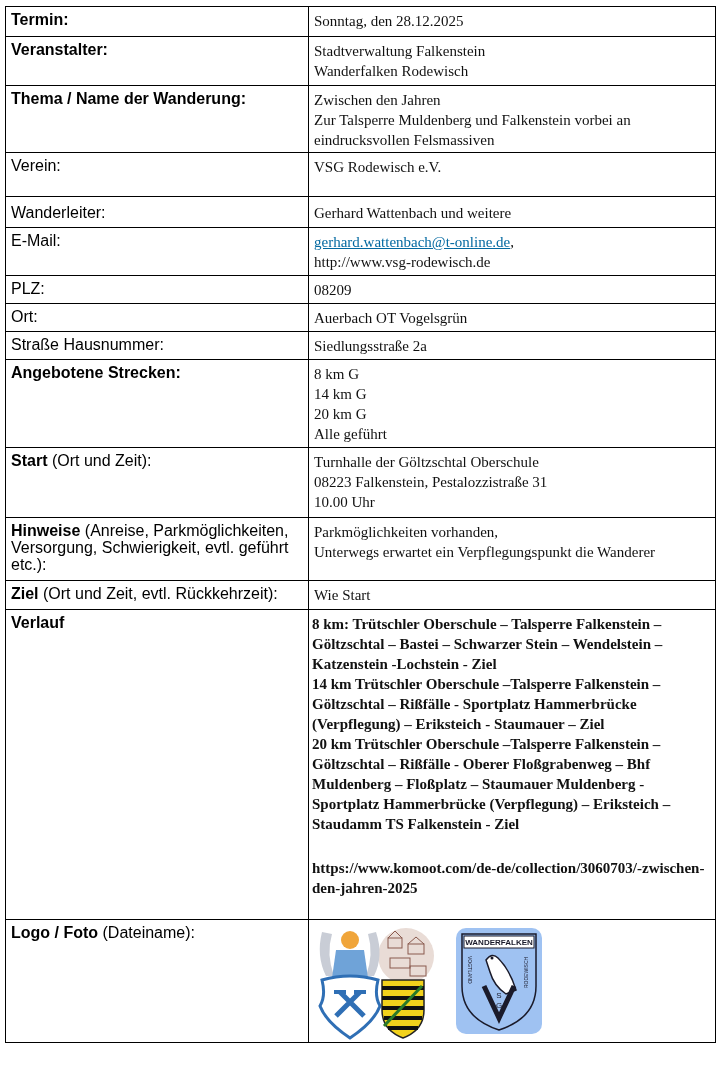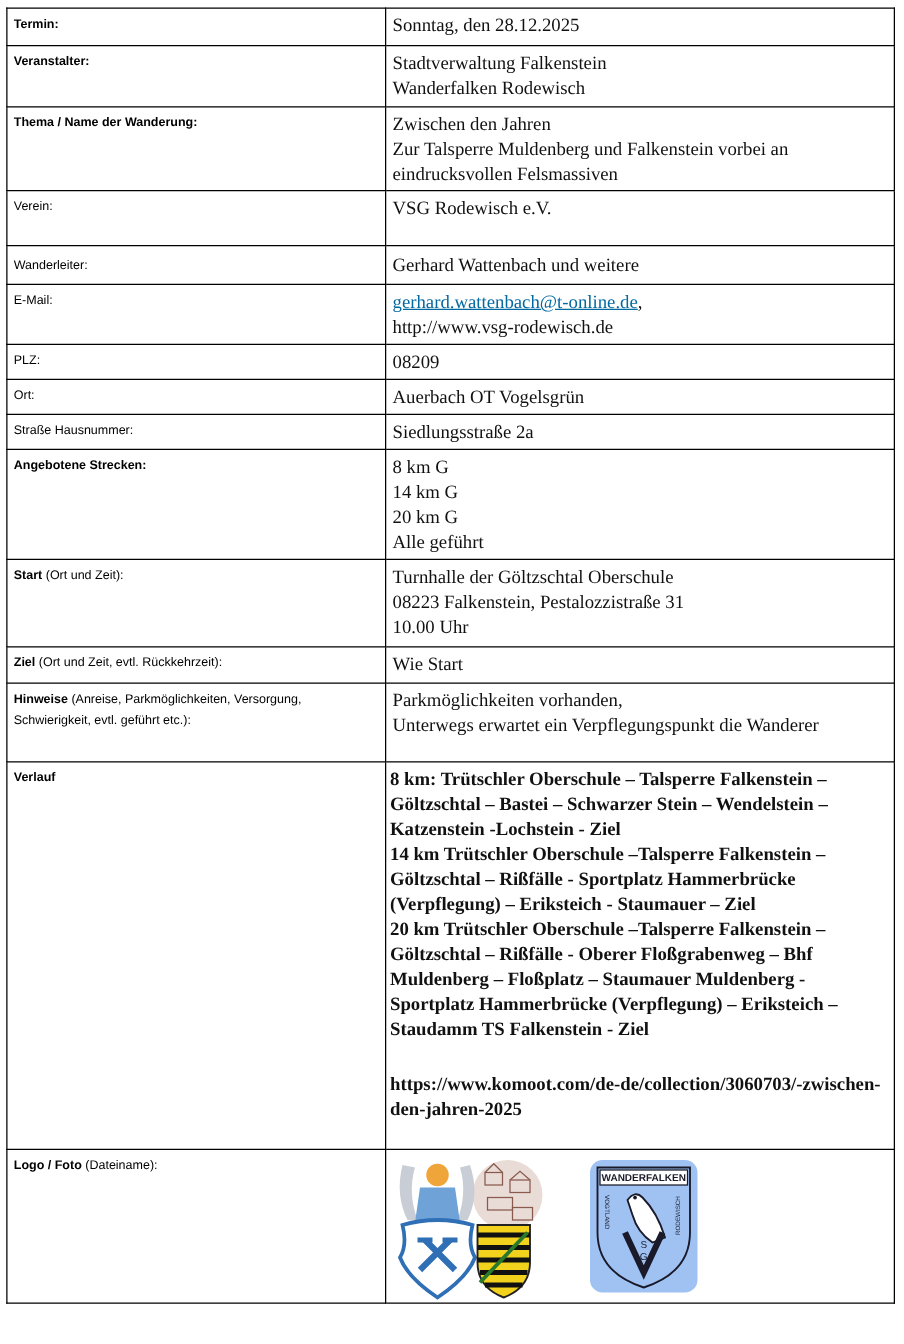--- a/index.html
+++ b/index.html
@@ -1,24 +1,24 @@
 <!DOCTYPE html>
 <html><head>
 <meta charset="utf-8">
 <style>
   html, body { margin:0; padding:0; background:#fff; }
   body { width:723px; height:1075px; position:relative; overflow:hidden; }
   table.form { position:absolute; left:5px; top:6px; width:711px; border-collapse:collapse; table-layout:fixed; }
   table.form td { border:1.5px solid #000; vertical-align:top; padding:0; }
-  td.lbl { width:292px; font-family:"Liberation Sans", sans-serif; font-size:10px; line-height:17px; color:#000; padding:4px 5px 2px 5px !important; }
+  td.lbl { width:292px; font-family:"Liberation Sans", sans-serif; font-size:16px; line-height:17px; color:#000; padding:4px 5px 2px 5px !important; }
   td.val { font-family:"Liberation Serif", serif; font-size:15px; line-height:20px; color:#111; padding:4px 5px 2px 5px !important; }
   td.lbl b { font-weight:bold; }
   .line { display:block; white-space:nowrap; }
   a.mail { color:#0369a1; text-decoration:underline; }
-  .logos { display:flex; align-items:flex-start; gap:32px; padding-top:2px; }
+  .logos { display:flex; align-items:flex-start; gap:16px; padding-top:2px; }
   .verlauf p { margin:0;font-weight:bold; }
 </style>
 </head>
 <body>
 
 <table class="form">
   <tbody>
       <tr style="height:30px">
     <td class="lbl"><b>Termin:</b></td>
     <td class="val"><span>Sonntag, den 28.12.2025</span></td>
@@ -75,30 +75,30 @@
     </td>
   </tr>
   <tr style="height:70px">
     <td class="lbl"><b>Start</b><span> (Ort und Zeit):</span></td>
     <td class="val">
       <span class="line">Turnhalle der Göltzschtal Oberschule</span>
       <span class="line">08223 Falkenstein, Pestalozzistraße 31</span>
       <span class="line">10.00 Uhr</span>
     </td>
   </tr>
-  <tr style="height:29px">
-    <td class="lbl"><b>Ziel</b><span> (Ort und Zeit, evtl. Rückkehrzeit):</span></td>
-    <td class="val"><span>Wie Start</span></td>
-  </tr>
   <tr style="height:63px">
     <td class="lbl" style="line-height:17px"><b>Hinweise</b><span> (Anreise, Parkmöglichkeiten, Versorgung, Schwierigkeit, evtl. geführt etc.):</span></td>
     <td class="val">
       <span class="line">Parkmöglichkeiten vorhanden,</span>
       <span class="line">Unterwegs erwartet ein Verpflegungspunkt die Wanderer</span>
     </td>
+  </tr>
+  <tr style="height:29px">
+    <td class="lbl"><b>Ziel</b><span> (Ort und Zeit, evtl. Rückkehrzeit):</span></td>
+    <td class="val"><span>Wie Start</span></td>
   </tr>
   <tr style="height:310px">
     <td class="lbl"><b>Verlauf</b></td>
     <td class="val verlauf" style="padding-left:3px !important">
       <p><b>8 km:</b><span> Trütschler Oberschule – Talsperre Falkenstein – Göltzschtal – Bastei – Schwarzer Stein – Wendelstein – Katzenstein -Lochstein - Ziel</span></p>
       <p><b>14 km</b><span> Trütschler Oberschule –Talsperre Falkenstein – Göltzschtal – Rißfälle  - Sportplatz Hammerbrücke (Verpflegung) – Eriksteich - Staumauer – Ziel</span></p>
       <p><b>20 km</b><span> Trütschler Oberschule –Talsperre Falkenstein – Göltzschtal – Rißfälle  - Oberer Floßgrabenweg – Bhf Muldenberg – Floßplatz – Staumauer Muldenberg - Sportplatz Hammerbrücke (Verpflegung) – Eriksteich – Staudamm TS Falkenstein - Ziel</span></p>
       <p style="margin-top:24px; word-break:break-all">https://www.komoot.com/de-de/collection/3060703/-zwischen-den-jahren-2025</p>
     </td>
   </tr>

